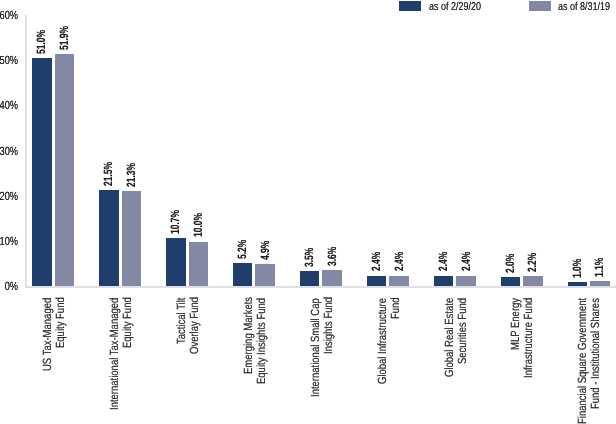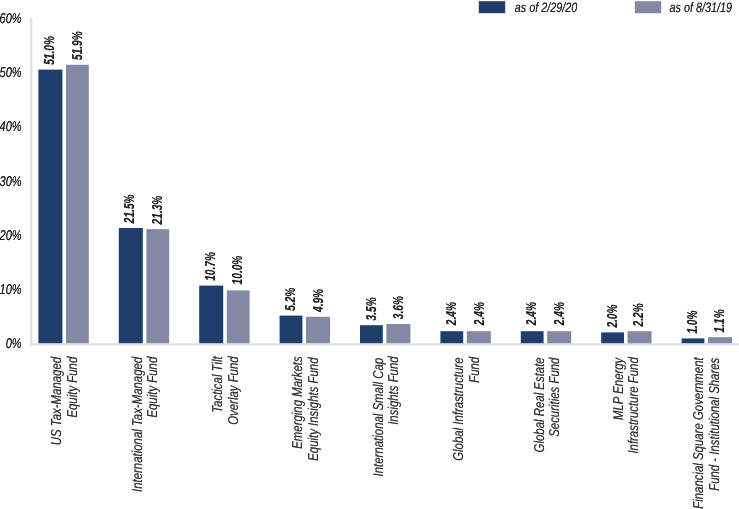--- a/index.html
+++ b/index.html
@@ -1,20 +1,20 @@
 <!DOCTYPE html>
 <html><head>
 <meta charset="utf-8">
 <title>Fund allocation bar chart</title>
 <style>
   html,body{margin:0;padding:0;}
   body{width:616px;height:424px;background:#ffffff;overflow:hidden;
        font-family:"Liberation Sans",sans-serif;
        -webkit-font-smoothing:antialiased;text-rendering:geometricPrecision;}
-  #chart{position:relative;width:616px;height:424px;will-change:transform;font-style:italic;}
+  #chart{position:relative;width:616px;height:424px;will-change:transform;}
   .plot{position:absolute;inset:0;}
   .legend{position:absolute;top:0;left:0;width:616px;height:16px;}
   .lg-item{position:absolute;top:0;height:16px;}
   .lg-sw{position:absolute;top:1.3px;left:0;width:21.8px;height:9.4px;}
   .lg-tx{position:absolute;top:0.6px;left:29.6px;font-size:11.4px;line-height:12px;
          color:#231f20;white-space:nowrap;text-shadow:0 0 0.5px rgba(35,31,32,.7);
          transform-origin:0 50%;transform:scaleX(0.79);}
   .axisline{position:absolute;background:#dfdfe6;}
   .ytick{position:absolute;left:-182.4px;width:200px;text-align:right;
          font-size:11.8px;line-height:12px;color:#231f20;white-space:nowrap;

